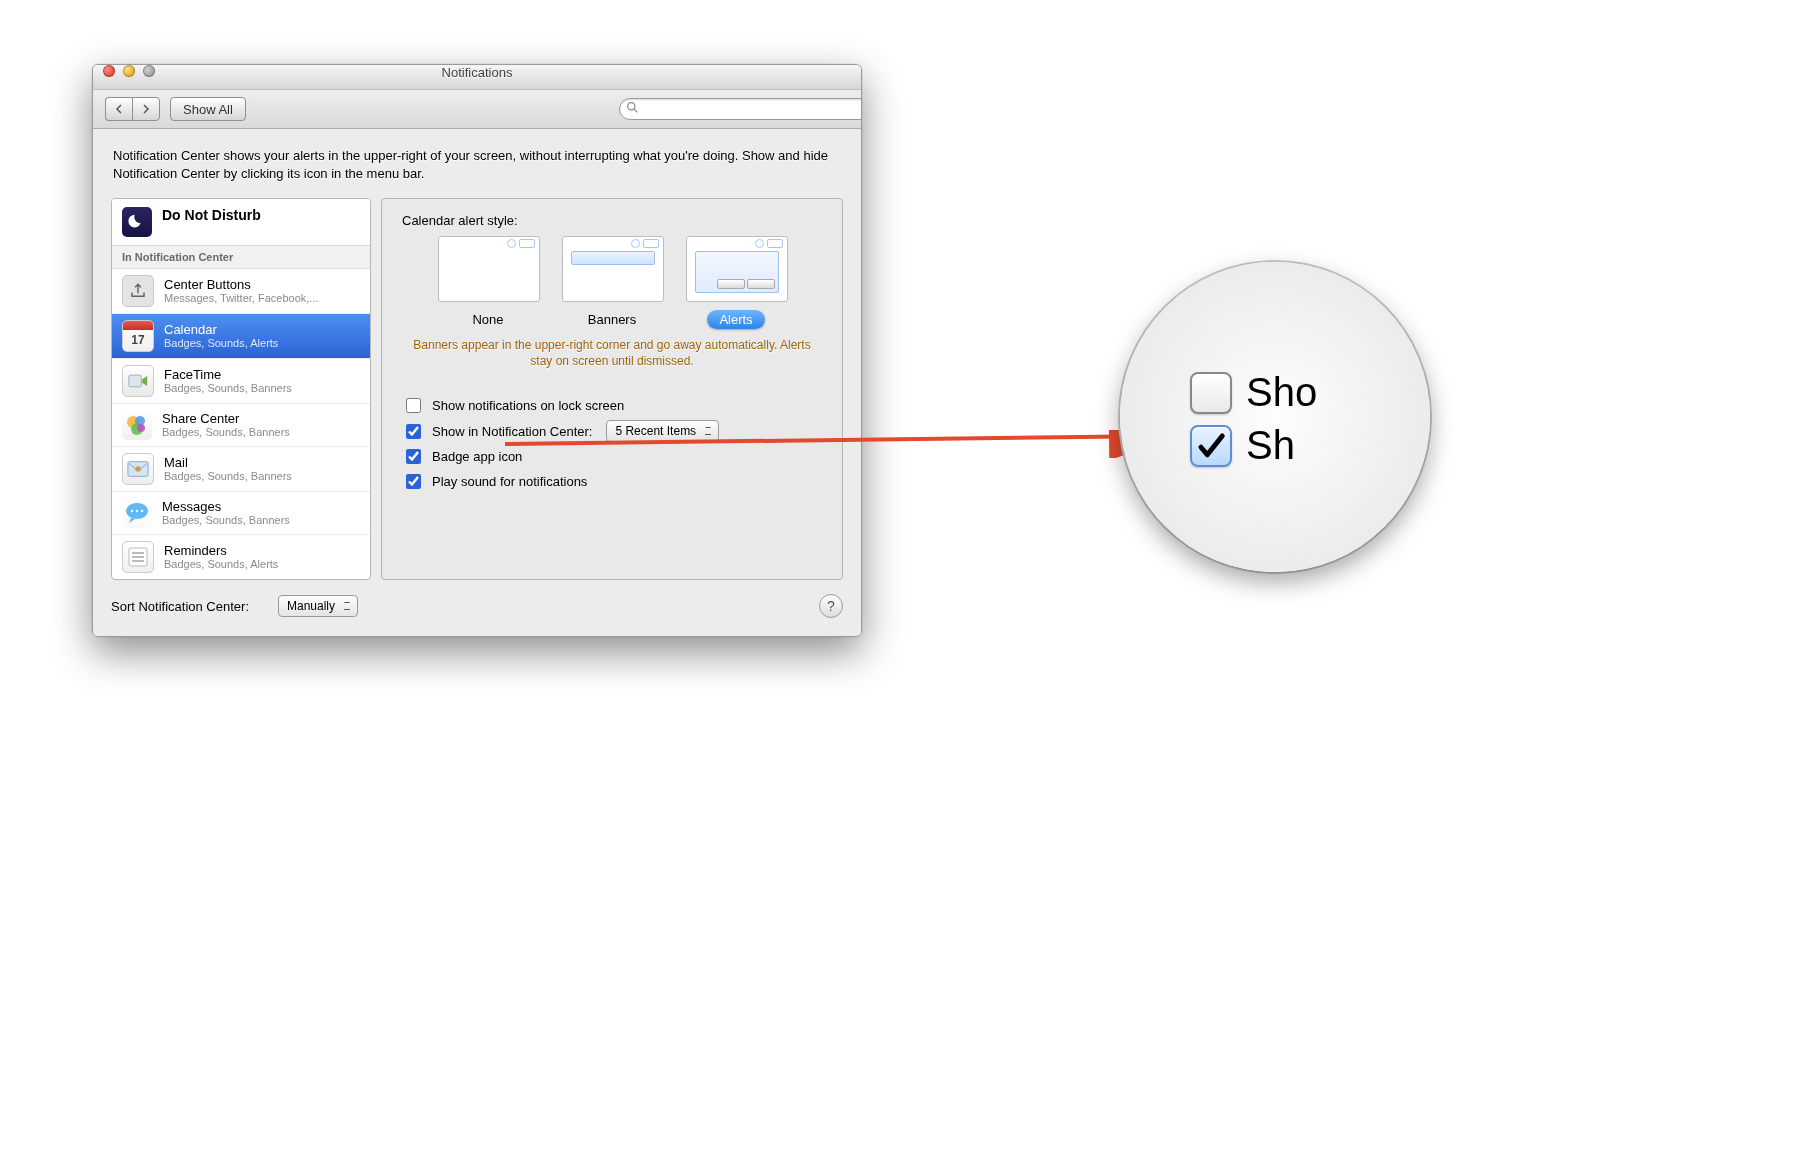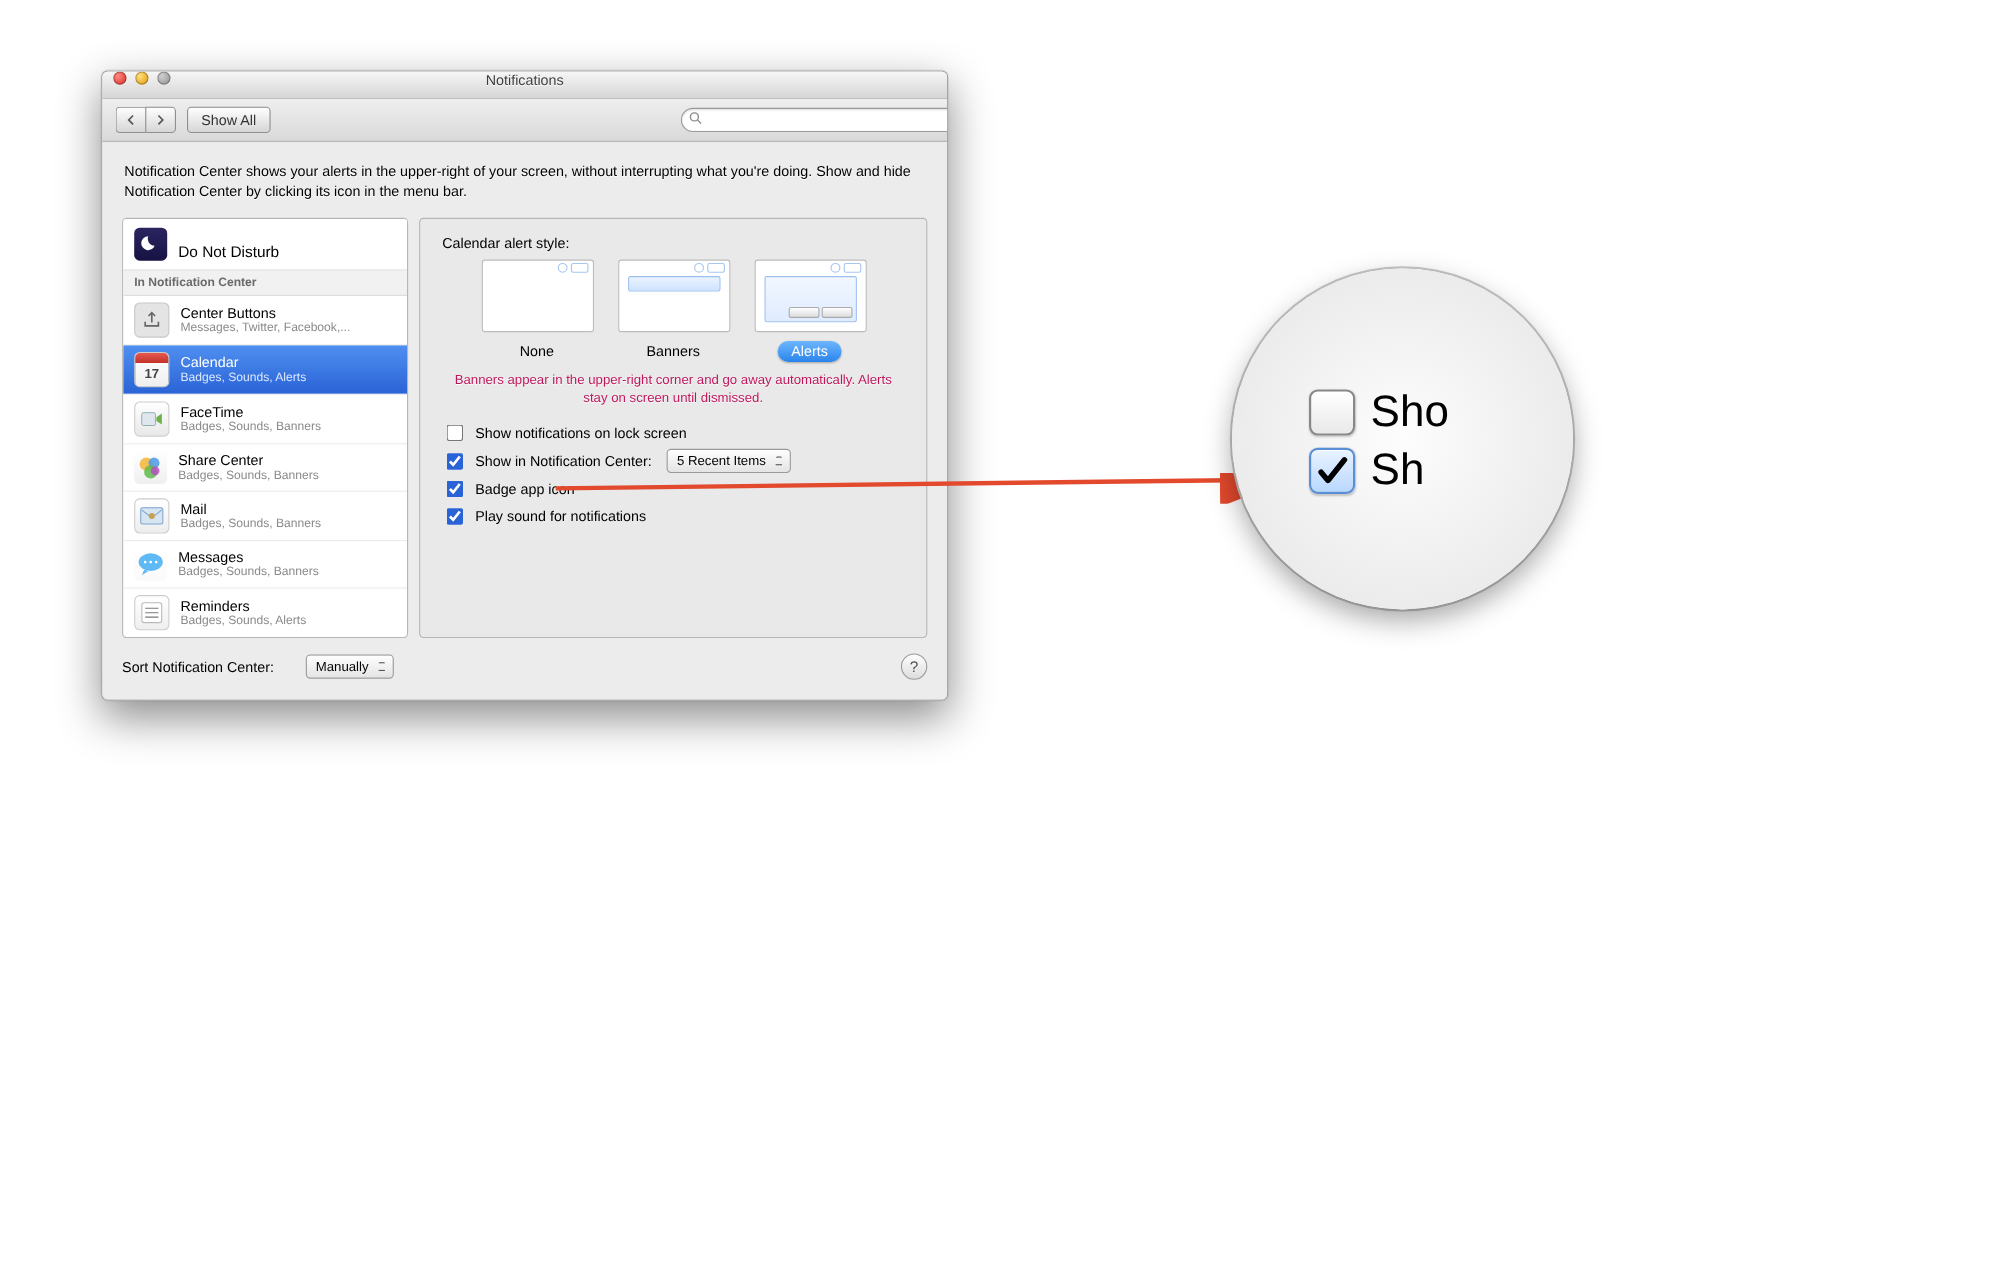--- a/index.html
+++ b/index.html
@@ -112,25 +112,26 @@
   
   .leftlist {
     width: 258px;
     background: #fff;
     border: 1px solid #b6b6b6;
     border-radius: 4px;
     box-shadow: inset 0 0 0 1px rgba(255,255,255,.6);
     overflow: hidden;
   }
   .dnd-row {
-    display: flex; align-items: flex-end; gap: 10px;
+    display: flex; align-items: flex-start; gap: 10px;
     padding: 8px 10px;
     border-bottom: 1px solid #d9d9d9;
     background: #fff;
     font-size: 14px;
+    font-weight: bold;
   }
   .list-header {
     background: #f1f1f1;
     color:#6a6a6a;
     font-size: 11px; font-weight: bold;
     padding: 5px 10px;
     border-bottom: 1px solid #dcdcdc;
   }
   .app-row {
     display: flex; align-items: center; gap: 10px;
@@ -200,22 +201,22 @@
     margin-top: 8px; display:inline-block;
     font-size: 13px; padding: 2px 12px; border-radius: 12px;
   }
   .stylelabel.selected {
     background: linear-gradient(#6db6ff,#2a85eb);
     color:#fff;
     box-shadow: 0 1px 2px rgba(0,0,0,.3);
   }
 
   .hint {
-    text-align:center; font-size: 12px; color:#be185d;
-    margin: 8px 0 14px; line-height:1.35; text-shadow: 0 1px 0 #fff;
+    text-align:center; font-size: 12px; color:#a16207;
+    margin: 8px 0 26px; line-height:1.35; text-shadow: 0 1px 0 #fff;
   }
 
   .checks { }
   .chk {
     display: flex; align-items: center; gap: 8px;
     margin: 4px 0;
     font-size: 13px;
   }
   .chk input[type=checkbox]{ width:15px;height:15px; accent-color:#2a63d6;}
   .inlineselect {
@@ -250,21 +251,21 @@
 
   
   .bigarrow{
     position:absolute;
     left:505px; top:430px;
     width:690px; height:28px;
     pointer-events:none;
   }
   .zoomcircle{
     position:absolute;
-    left:1120px; top:244px;
+    left:1120px; top:262px;
     width:310px; height:310px;
     border-radius:50%;
     background: radial-gradient(circle at 50% 50%, #fdfdfd, #e4e4e4);
     box-shadow: 0 10px 25px rgba(0,0,0,.35), 0 0 0 2px #c9c9c9;
     overflow:hidden;
   }
   .zoomcontent{
     position:absolute; left:70px; top:100px; right:-30px;
     font-size:40px; color:#000;
     font-family:"Helvetica Neue",Arial,sans-serif;

